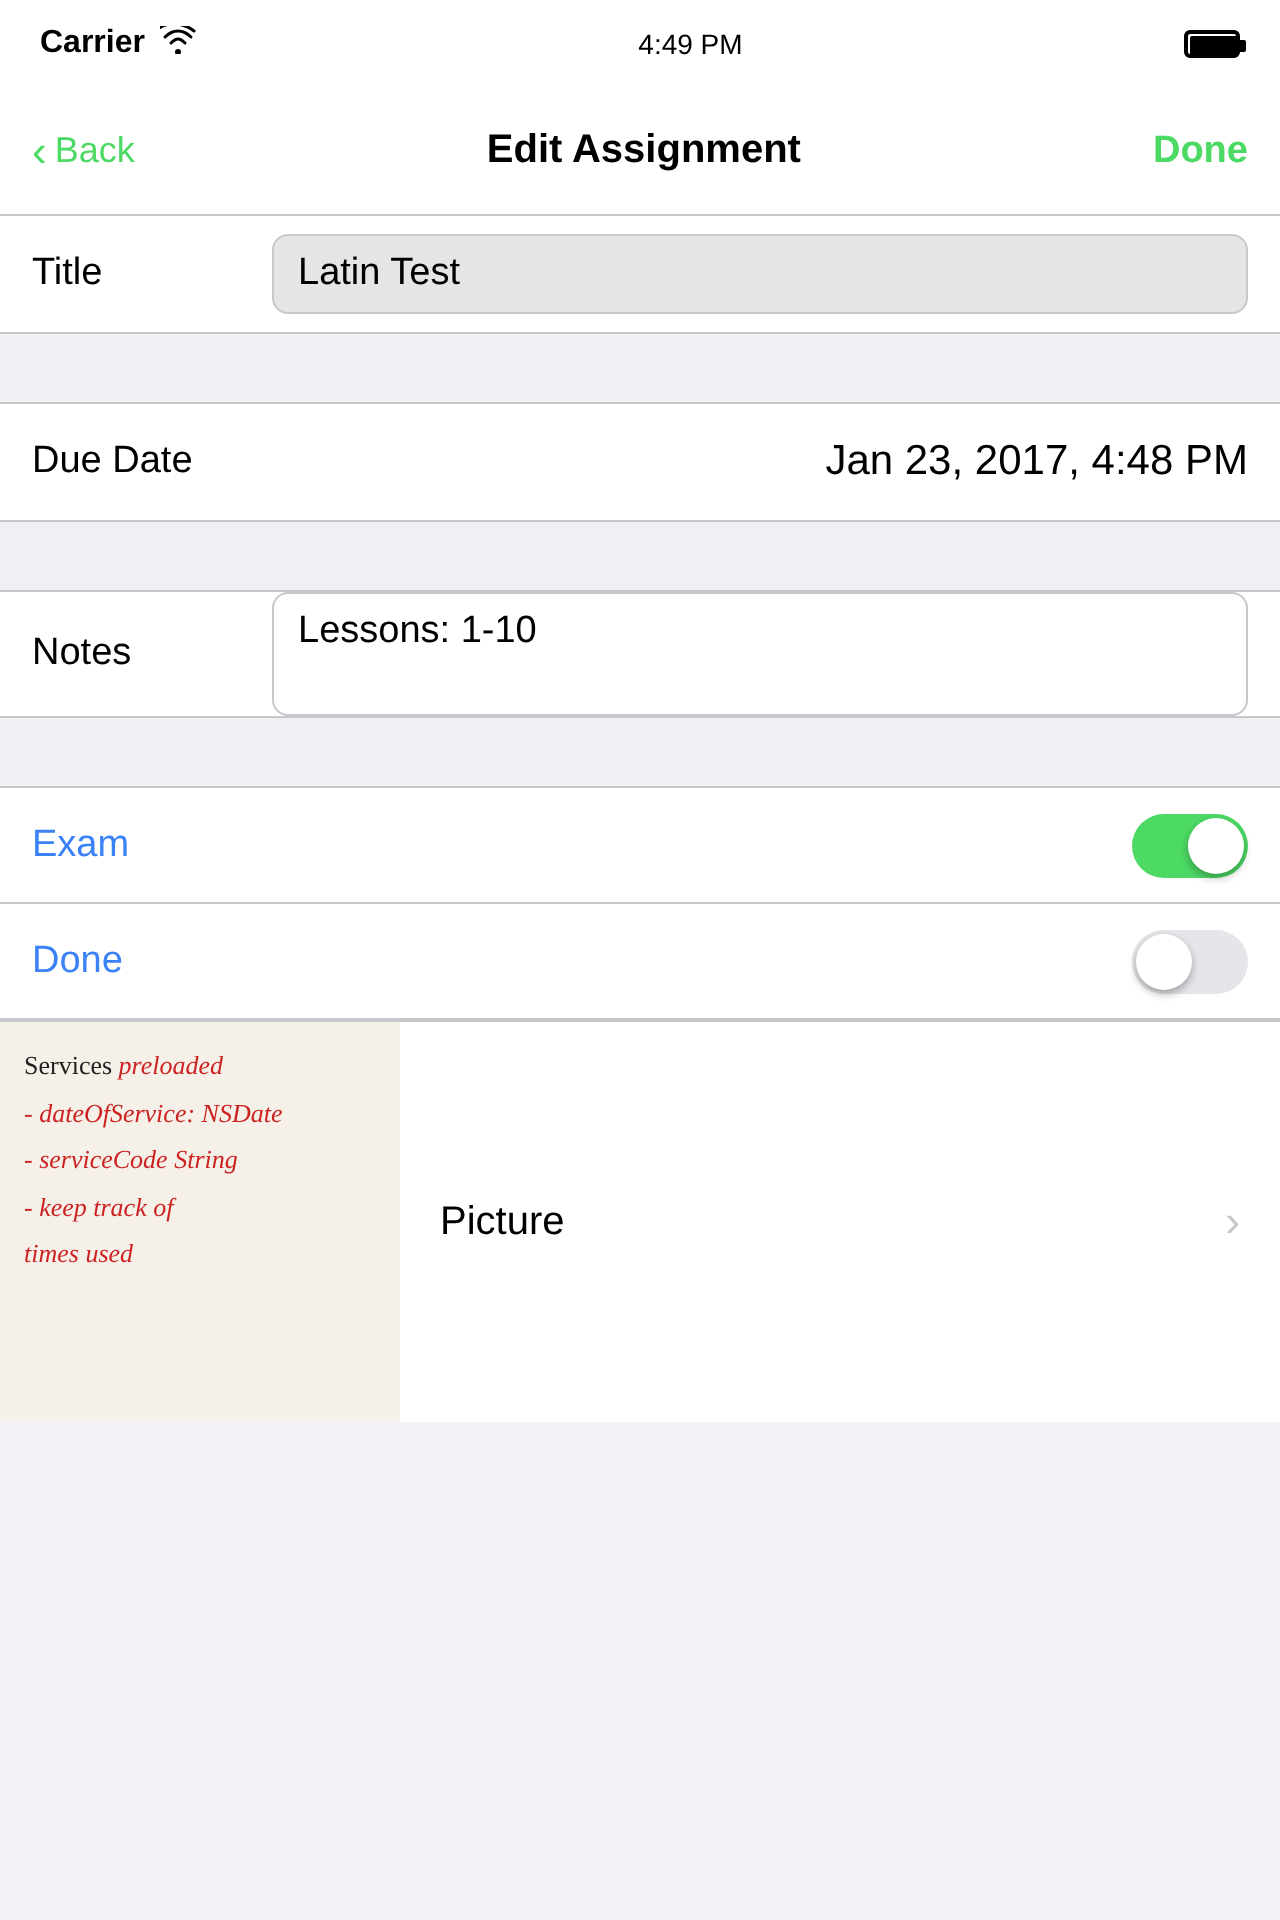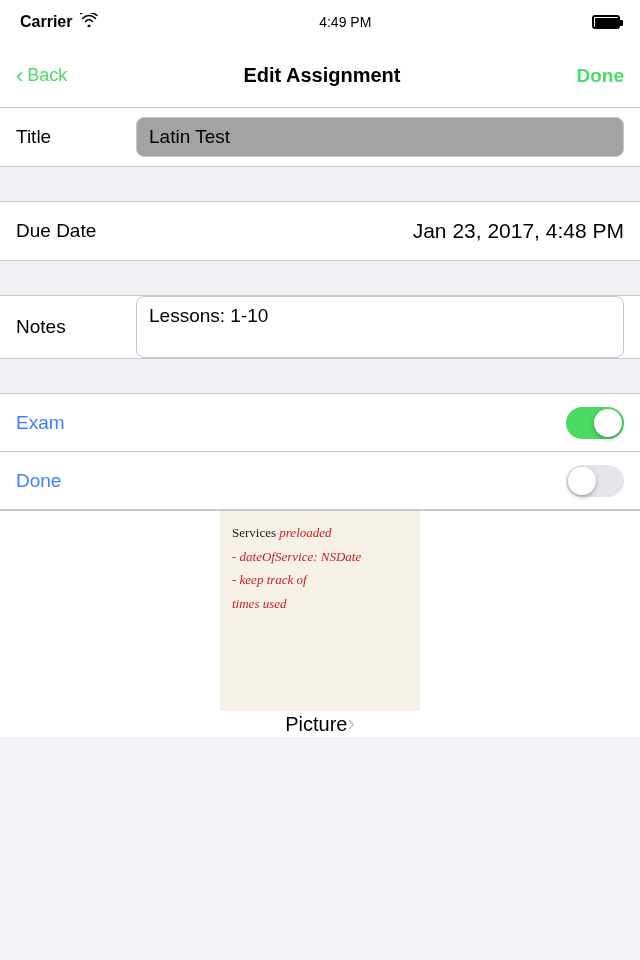--- a/index.html
+++ b/index.html
@@ -121,21 +121,21 @@
       text-align: right;
     }
     .form-input {
       flex: 1;
       border: 1px solid #c8c7cc;
       border-radius: 8px;
       padding: 8px 12px;
       font-size: 19px;
       color: #000;
       outline: none;
-      background: #a3a3a3;
+      background: #e5e5e5;
     }
     .form-textarea {
       flex: 1;
       border: 1px solid #c8c7cc;
       border-radius: 8px;
       padding: 8px 12px;
       font-size: 19px;
       color: #000;
       outline: none;
       background: #fff;
@@ -189,21 +189,20 @@
       left: 2px;
     }
 
     
     .picture-row {
       display: flex;
       align-items: center;
       background: #fff;
       border-top: 1px solid #c8c7cc;
       min-height: 120px;
-      flex-direction: column;
     }
     .picture-thumbnail {
       width: 200px;
       height: 200px;
       overflow: hidden;
       flex-shrink: 0;
       background: #e8e0d0;
       position: relative;
     }
     .picture-label-area {
@@ -308,20 +307,21 @@
   <div class="toggle off">
     <div class="toggle-knob"></div>
   </div>
 </div>
 
 <div class="picture-row">
   <div class="picture-thumbnail">
     <div class="handwritten-content">
       <div class="hw-line hw-dark">Services <span class="hw-red">preloaded</span></div>
       <div class="hw-line hw-red">- dateOfService: <span style="color:#cc2222;">NSDate</span></div>
+      <div class="hw-line hw-red">- serviceCode <span style="color:#cc2222;">String</span></div>
       <div class="hw-line hw-red">- keep track of</div>
       <div class="hw-line hw-red">times used</div>
     </div>
   </div>
   <div class="picture-label-area">
     <span class="picture-label">Picture</span>
     <span class="picture-chevron">›</span>
   </div>
 </div>
 

